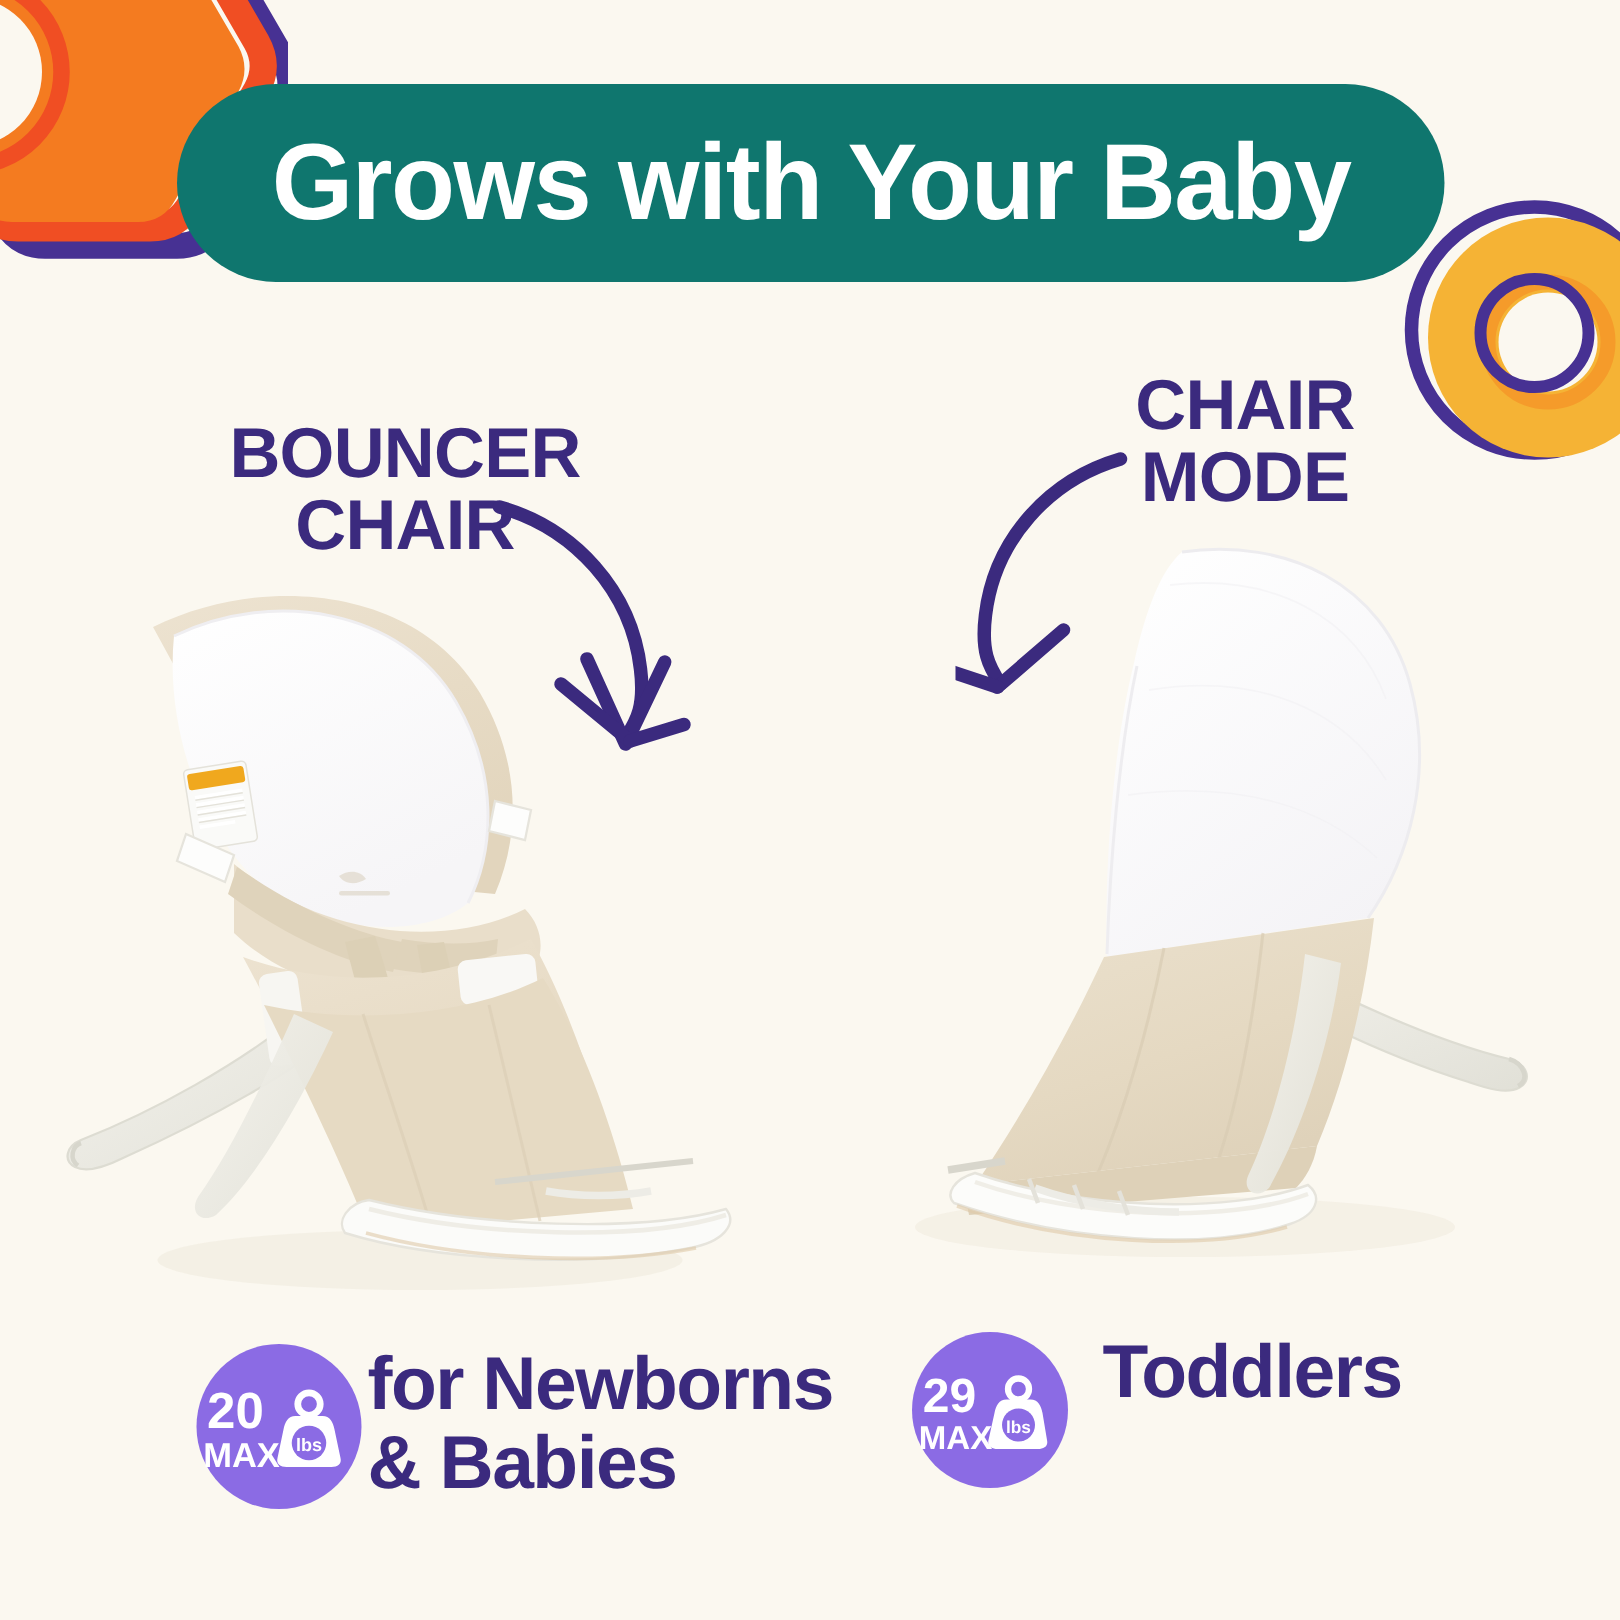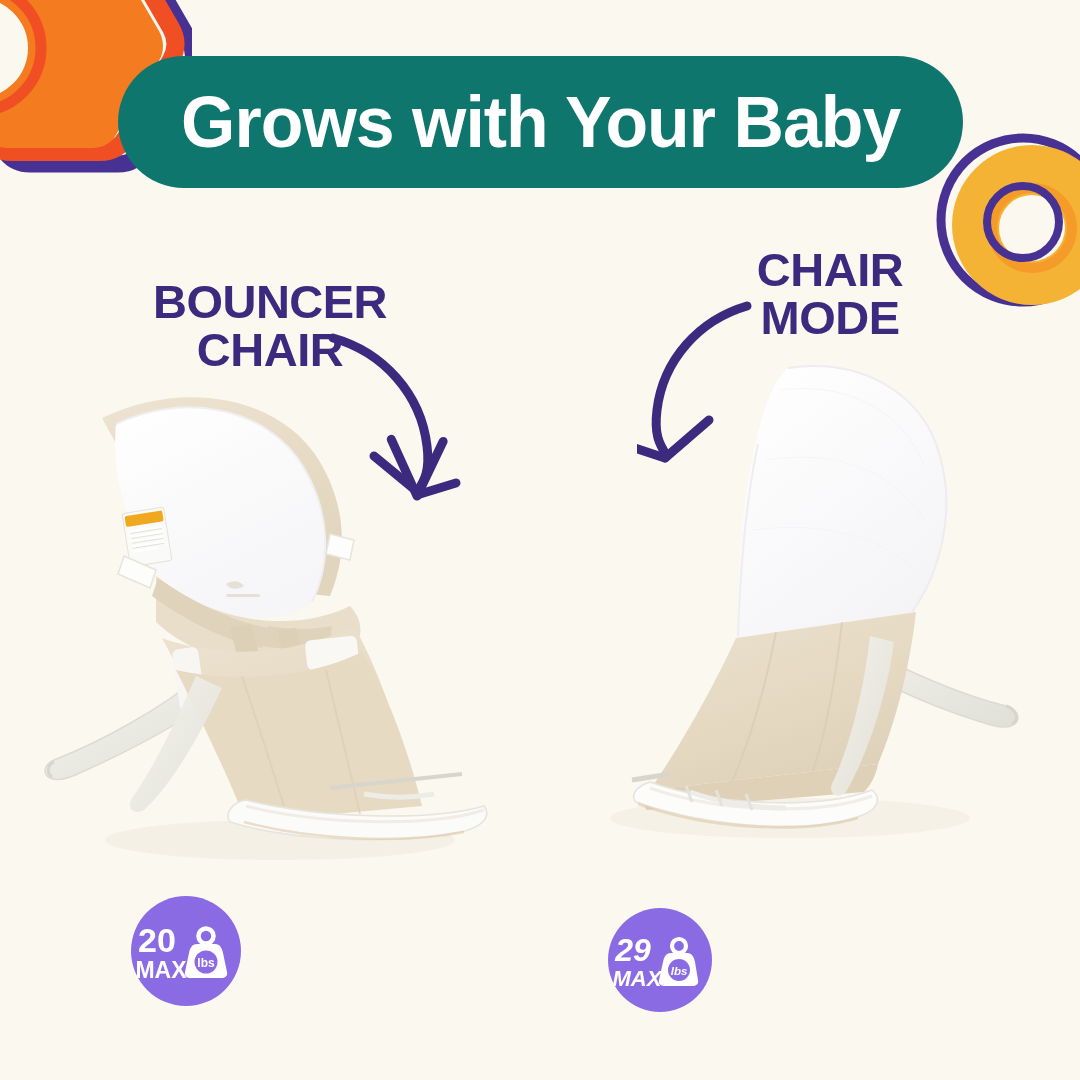--- a/index.html
+++ b/index.html
@@ -56,21 +56,21 @@
   #product-bouncer{left:30px;top:370px;width:520px;height:510px;}
   #product-chair{left:540px;top:350px;width:520px;height:510px;}
 
   
   .badge-circle{
     position:absolute;border-radius:50%;
     background:#8B6BE4;
     display:flex;align-items:center;justify-content:center;
   }
   #badge-20{left:118px;top:896px;width:110px;height:110px;margin-left:13px;}
-  #badge-29{left:608px;top:908px;width:104px;height:104px;font-style:italic;}
+  #badge-29{left:608px;top:888px;width:104px;height:104px;}
   .badge-svg{display:block;}
 
   .feature-text{
     position:absolute;
     color:#3B2A7E;
     font-weight:bold;
     line-height:1.05;
     letter-spacing:-1px;
     white-space:pre-line;
   }
@@ -272,27 +272,30 @@
       <text x="26" y="56" text-anchor="middle" fill="#FFFFFF" font-family="Liberation Sans, sans-serif" font-size="34" font-weight="bold">20</text>
       <text x="30" y="82" text-anchor="middle" fill="#FFFFFF" font-family="Liberation Sans, sans-serif" font-size="23" font-weight="bold">MAX</text>
       <g fill="#FFFFFF">
         <circle cx="75" cy="40" r="7.5" fill="none" stroke="#FFFFFF" stroke-width="4.5"></circle>
         <path d="M66 48 L84 48 C89 48 91 52 92 57 L96 76 C97 80 94 82 90 82 L60 82 C56 82 53 80 54 76 L58 57 C59 52 61 48 66 48 Z"></path>
         <circle cx="75" cy="66" r="11.5" fill="#8B6BE4"></circle>
         <text x="75" y="71" text-anchor="middle" fill="#FFFFFF" font-family="Liberation Sans, sans-serif" font-size="12" font-weight="bold">lbs</text>
       </g>
     </svg>
   </div>
+  <div class="feature-text" id="feature-text-left">for Newborns
+&amp; Babies</div>
 
   <div class="badge-circle" id="badge-29">
     <svg class="badge-svg" viewBox="0 0 104 104" width="104" height="104">
       <text x="25" y="53" text-anchor="middle" fill="#FFFFFF" font-family="Liberation Sans, sans-serif" font-size="32" font-weight="bold">29</text>
       <text x="29" y="78" text-anchor="middle" fill="#FFFFFF" font-family="Liberation Sans, sans-serif" font-size="22" font-weight="bold">MAX</text>
       <g fill="#FFFFFF">
         <circle cx="71" cy="38" r="7" fill="none" stroke="#FFFFFF" stroke-width="4.2"></circle>
         <path d="M63 45 L79 45 C84 45 86 49 87 54 L90 72 C91 76 88 78 84 78 L57 78 C53 78 50 76 51 72 L55 54 C56 49 58 45 63 45 Z"></path>
         <circle cx="71" cy="62" r="11" fill="#8B6BE4"></circle>
         <text x="71" y="67" text-anchor="middle" fill="#FFFFFF" font-family="Liberation Sans, sans-serif" font-size="11.5" font-weight="bold">lbs</text>
       </g>
     </svg>
   </div>
+  <div class="feature-text" id="feature-text-right">Toddlers</div>
 
 </div>
 
 </body></html>

